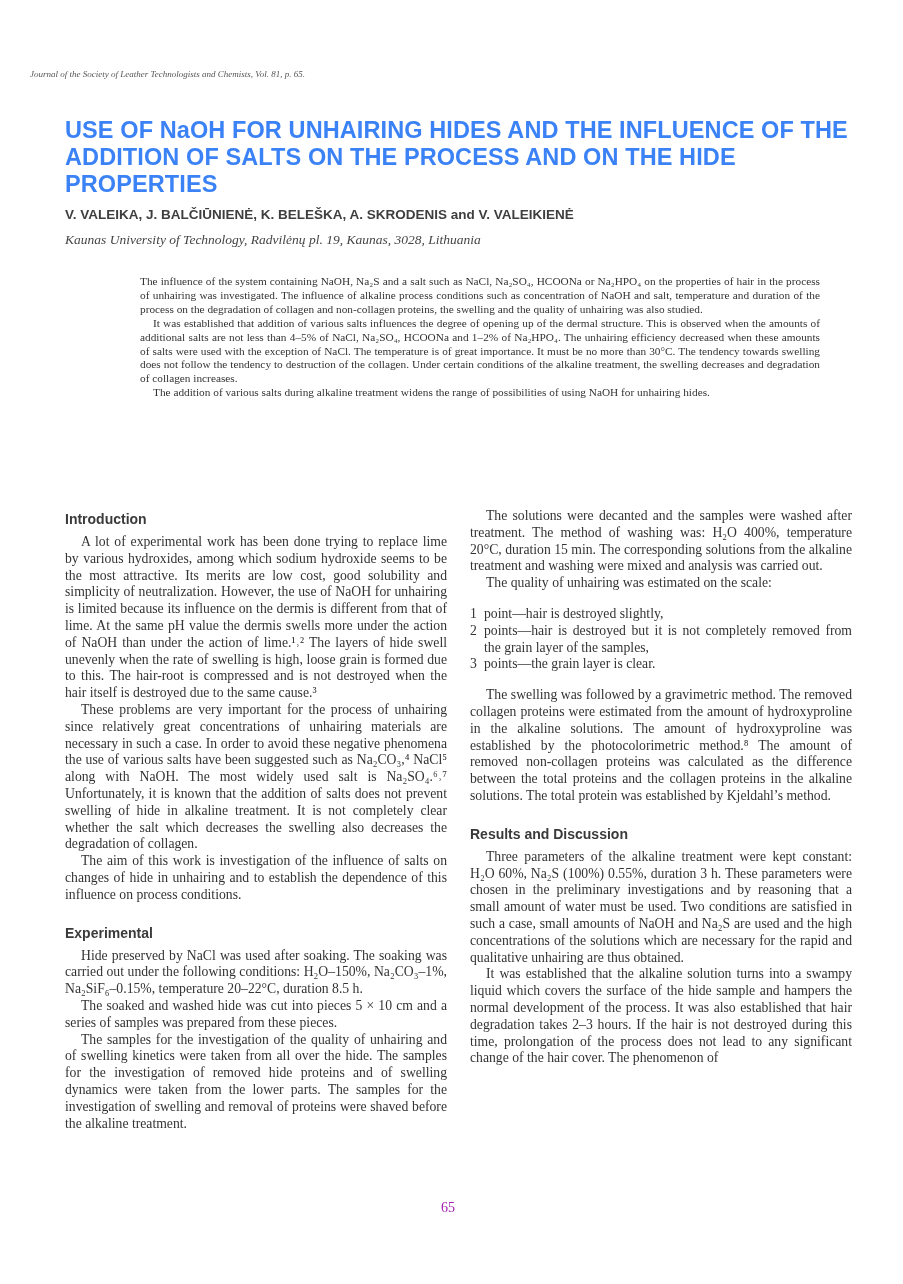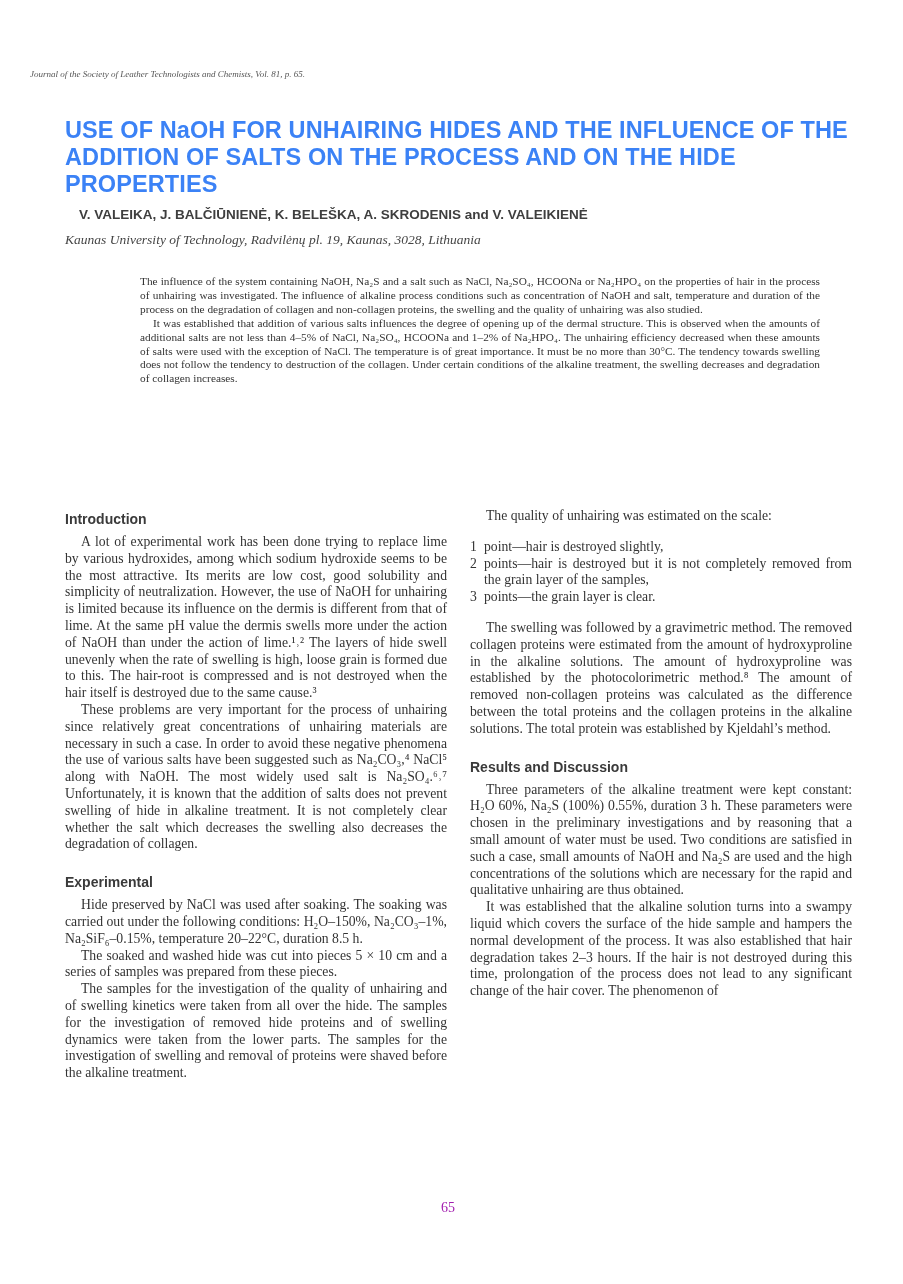--- a/index.html
+++ b/index.html
@@ -3,21 +3,21 @@
 <meta charset="utf-8">
 <style>
   html, body { margin: 0; padding: 0; background: #ffffff; }
   body { width: 903px; height: 1284px; position: relative; overflow: hidden; color: #3a3a3a; }
   .serif { font-family: "Liberation Serif", "DejaVu Serif", serif; }
   .sans { font-family: "Liberation Sans", "DejaVu Sans", sans-serif; }
 
   #journal-line { position: absolute; left: 30px; top: 69px; font-size: 9px; font-style: italic; color: #555; }
   #title { position: absolute; left: 65px; top: 117px; width: 800px; margin: 0;
            font-size: 23.5px; line-height: 27px; font-weight: bold; color: #3b82f6; letter-spacing: 0.1px; }
-  #authors { position: absolute; left: 79px; top: 207px; font-size: 13.5px; font-weight: bold; color: #3e3e3e; }
+  #authors { position: absolute; left: 65px; top: 207px; font-size: 13.5px; font-weight: bold; color: #3e3e3e; }
   #affiliation { position: absolute; left: 65px; top: 232px; font-size: 13.5px; font-style: italic; color: #444; text-align: right; }
 
   #summary { position: absolute; left: 140px; top: 275px; width: 680px; font-size: 11.3px; line-height: 13.9px; color: #333; }
   #summary .sum-head { font-weight: bold; font-size: 11.3px; }
   #summary p { margin: 0; text-align: justify; }
   #summary p.indent { text-indent: 13px; }
 
   .col { position: absolute; top: 510px; width: 382px; font-size: 13.7px; line-height: 16.8px; color: #333; }
   #col-left { left: 65px; }
   #col-right { left: 470px; top: 508px; }
@@ -40,36 +40,39 @@
 
 <h1 id="title" class="sans">USE OF NaOH FOR UNHAIRING HIDES AND THE INFLUENCE OF THE ADDITION OF SALTS ON THE PROCESS AND ON THE HIDE PROPERTIES</h1>
 
 <div id="authors" class="sans">V. VALEIKA, J. BALČIŪNIENĖ, K. BELEŠKA, A. SKRODENIS and V. VALEIKIENĖ</div>
 
 <div id="affiliation" class="serif">Kaunas University of Technology, Radvilėnų pl. 19, Kaunas, 3028, Lithuania</div>
 
 <section id="summary" class="serif">
   <p>The influence of the system containing NaOH, Na₂S and a salt such as NaCl, Na₂SO₄, HCOONa or Na₂HPO₄ on the properties of hair in the process of unhairing was investigated. The influence of alkaline process conditions such as concentration of NaOH and salt, temperature and duration of the process on the degradation of collagen and non-collagen proteins, the swelling and the quality of unhairing was also studied.</p>
   <p class="indent">It was established that addition of various salts influences the degree of opening up of the dermal structure. This is observed when the amounts of additional salts are not less than 4–5% of NaCl, Na₂SO₄, HCOONa and 1–2% of Na₂HPO₄. The unhairing efficiency decreased when these amounts of salts were used with the exception of NaCl. The temperature is of great importance. It must be no more than 30°C. The tendency towards swelling does not follow the tendency to destruction of the collagen. Under certain conditions of the alkaline treatment, the swelling decreases and degradation of collagen increases.</p>
+  <p class="indent">The addition of various salts during alkaline treatment widens the range of possibilities of using NaOH for unhairing hides.</p>
 </section>
 
 <div id="col-left" class="col serif">
   <h2 class="sans">Introduction</h2>
   <div style="height:6px"></div>
   <p class="indent">A lot of experimental work has been done trying to replace lime by various hydroxides, among which sodium hydroxide seems to be the most attractive. Its merits are low cost, good solubility and simplicity of neutralization. However, the use of NaOH for unhairing is limited because its influence on the dermis is different from that of lime. At the same pH value the dermis swells more under the action of NaOH than under the action of lime.¹˒² The layers of hide swell unevenly when the rate of swelling is high, loose grain is formed due to this. The hair-root is compressed and is not destroyed when the hair itself is destroyed due to the same cause.³</p>
   <p class="indent">These problems are very important for the process of unhairing since relatively great concentrations of unhairing materials are necessary in such a case. In order to avoid these negative phenomena the use of various salts have been suggested such as Na₂CO₃,⁴ NaCl⁵ along with NaOH. The most widely used salt is Na₂SO₄.⁶˒⁷ Unfortunately, it is known that the addition of salts does not prevent swelling of hide in alkaline treatment. It is not completely clear whether the salt which decreases the swelling also decreases the degradation of collagen.</p>
+  <p class="indent">The aim of this work is investigation of the influence of salts on changes of hide in unhairing and to establish the dependence of this influence on process conditions.</p>
   <div class="gap-before-head"></div>
   <h2 class="sans">Experimental</h2>
   <div style="height:6px"></div>
   <p class="indent">Hide preserved by NaCl was used after soaking. The soaking was carried out under the following conditions: H₂O–150%, Na₂CO₃–1%, Na₂SiF₆–0.15%, temperature 20–22°C, duration 8.5 h.</p>
   <p class="indent">The soaked and washed hide was cut into pieces 5 × 10 cm and a series of samples was prepared from these pieces.</p>
   <p class="indent">The samples for the investigation of the quality of unhairing and of swelling kinetics were taken from all over the hide. The samples for the investigation of removed hide proteins and of swelling dynamics were taken from the lower parts. The samples for the investigation of swelling and removal of proteins were shaved before the alkaline treatment.</p>
 </div>
 
 <div id="col-right" class="col serif">
+  <p class="indent">The solutions were decanted and the samples were washed after treatment. The method of washing was: H₂O 400%, temperature 20°C, duration 15 min. The corresponding solutions from the alkaline treatment and washing were mixed and analysis was carried out.</p>
   <p class="indent">The quality of unhairing was estimated on the scale:</p>
   <div class="gap-small"></div>
   <ul class="scale-list">
     <li>
         <span class="num">1</span>
         <span class="txt">point—hair is destroyed slightly,</span>
       </li>
     <li>
         <span class="num">2</span>
         <span class="txt">points—hair is destroyed but it is not completely removed from the grain layer of the samples,</span>

